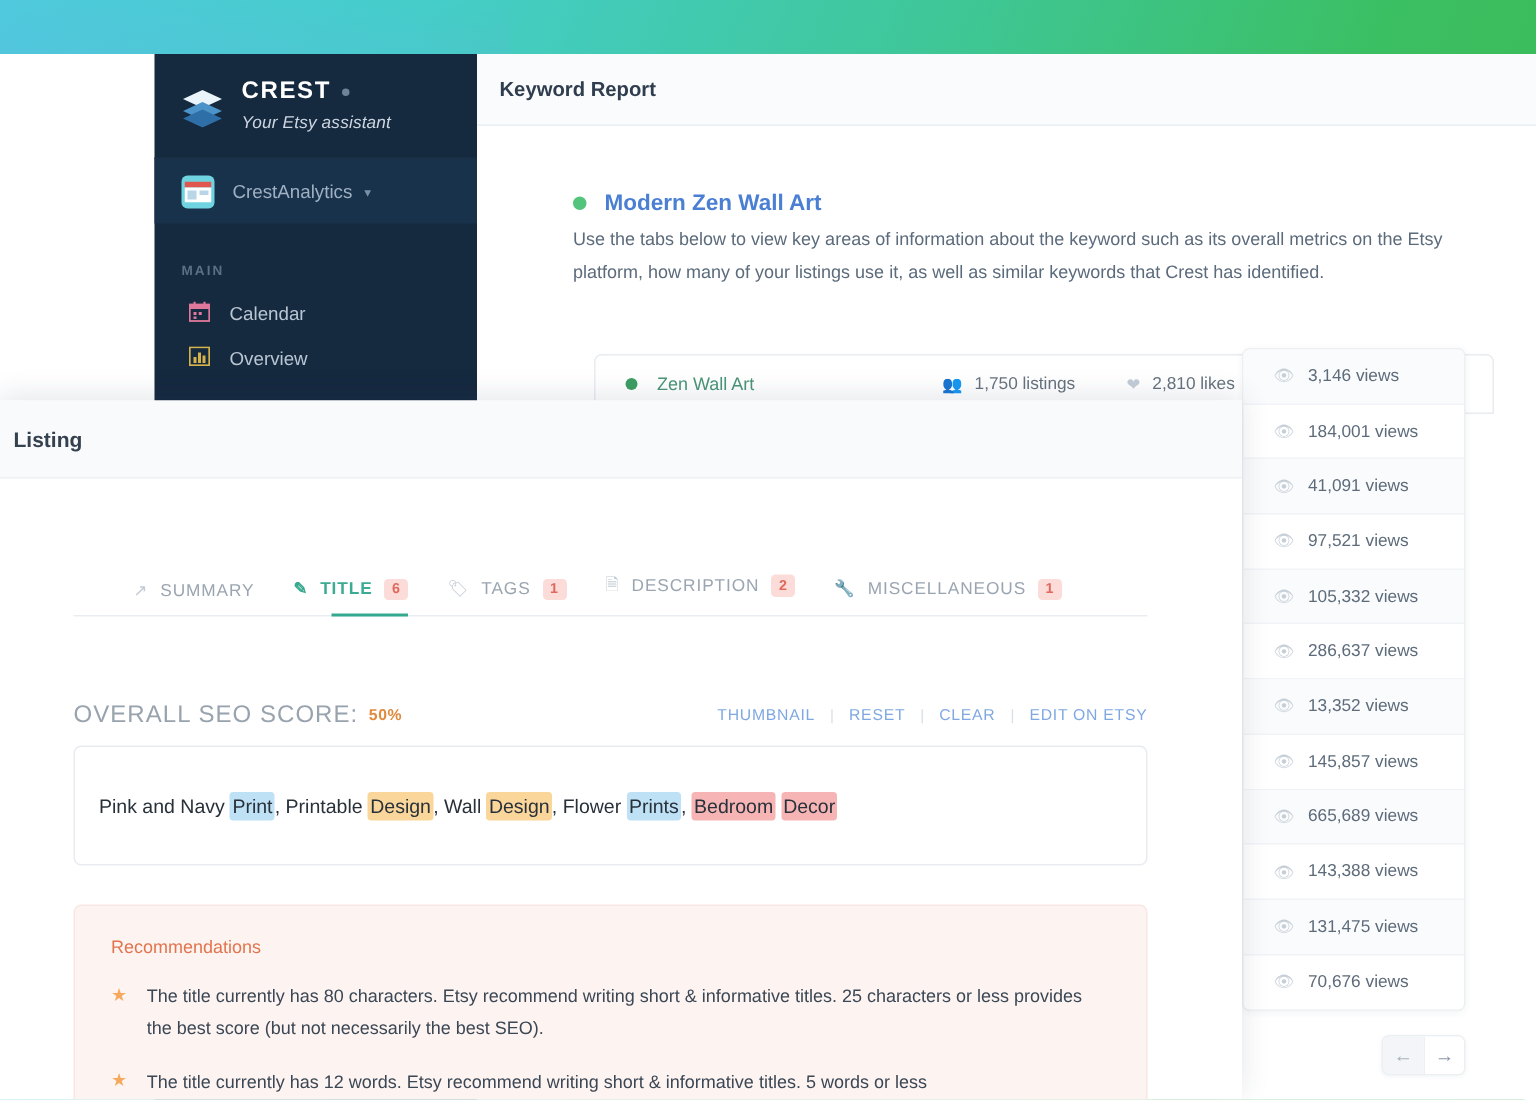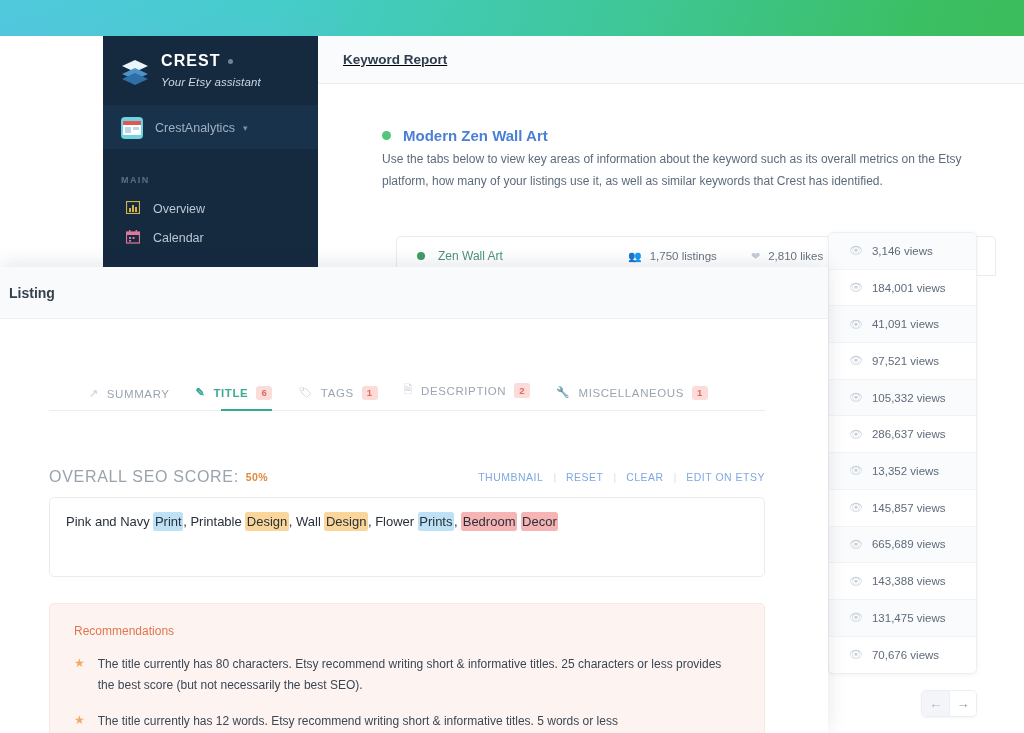--- a/index.html
+++ b/index.html
@@ -59,21 +59,21 @@
   .nav-item {
     display: flex; align-items: center; gap: 13px;
     padding: 7px 0 7px 22px; font-size: 12.5px; color: #b9c6d4; cursor: pointer;
   }
   .nav-ico { width: 15px; text-align: center; font-size: 13px; line-height: 1; flex: none; }
 
   
   .content { position: absolute; left: 318px; top: 36px; right: 0; bottom: 0; background: #ffffff; z-index: 2; }
   .topbar {
     height: 48px; background: #f9fbfc; border-bottom: 1px solid #eceff2;
-    display: flex; align-items: center; padding-left: 25px; text-decoration: underline;
+    display: flex; align-items: center; padding-left: 15px;
   }
   .topbar-title { font-size: 13.5px; font-weight: bold; color: #2f3d4f; }
 
   .kw-block { padding: 43px 0 0 64px; }
   .kw-title-row { display: flex; align-items: center; gap: 12px; }
   .kw-dot { width: 9px; height: 9px; border-radius: 50%; background: #53c47c; flex: none; }
   .kw-title { font-size: 15px; font-weight: bold; color: #4a7fd4; }
   .kw-desc {
     margin-top: 4px; font-size: 12px; color: #5c6b7c; line-height: 1.85;
     max-width: 580px;
@@ -151,21 +151,21 @@
   }
   .seo-label { font-size: 16px; letter-spacing: .7px; color: #98a3ae; }
   .seo-value { font-size: 10.5px; font-weight: bold; color: #e08a3c; margin-left: 7px; letter-spacing: .4px; }
   .seo-actions { margin-left: auto; display: flex; align-items: center; gap: 10px; }
   .seo-act { font-size: 10.5px; letter-spacing: .5px; color: #7fa8e2; cursor: pointer; }
   .seo-sep { color: #d7dee6; font-size: 10px; }
 
   .title-box {
     margin: 11px 0 0 49px; width: 716px; height: 80px;
     border: 1px solid #e8ecf0; border-radius: 5px; background: #fff;
-    padding: 14px 16px; font-size: 13px; color: #28303a; line-height: 1.55;
+    padding: 30px 16px; font-size: 13px; color: #28303a; line-height: 1.55;
   }
   .hl { border-radius: 2.5px; padding: 2px 1.5px; }
   .hl-blue { background: #bfe1f5; }
   .hl-amber { background: #fbd69b; }
   .hl-pink { background: #f6b4b4; }
 
   .rec-box {
     margin: 26px 0 0 49px; width: 716px; height: 138px;
     background: #fdf4f2; border: 1px solid #f8e7e3; border-radius: 5px;
     padding: 20px 24px 0 24px; overflow: hidden;
@@ -211,43 +211,43 @@
         </svg>
       </span>
       <span class="shop-name">CrestAnalytics</span>
       <span class="shop-caret">▾</span>
     </div>
 
     <div class="nav-head">MAIN</div>
 
     <div class="nav-item">
       <span class="nav-ico">
-        <svg width="14" height="13" viewBox="0 0 14 13">
-          <rect x="0.5" y="0.5" width="13" height="12" fill="none" stroke="#d6b24a" stroke-width="1.2"></rect>
-          <rect x="3" y="7" width="2" height="4" fill="#d6b24a"></rect>
-          <rect x="6" y="4" width="2" height="7" fill="#d6b24a"></rect>
-          <rect x="9" y="6" width="2" height="5" fill="#d6b24a"></rect>
-        </svg>
-      </span>
-      <span>Overview</span>
-    </div>
-
-    <div class="nav-item">
-      <span class="nav-ico">
         <svg width="14" height="14" viewBox="0 0 14 14">
           <rect x="0.5" y="2" width="13" height="11" fill="none" stroke="#e0789c" stroke-width="1.2"></rect>
           <rect x="0.5" y="2" width="13" height="3" fill="#e0789c"></rect>
           <rect x="3" y="0" width="1.4" height="3" fill="#e0789c"></rect>
           <rect x="9.6" y="0" width="1.4" height="3" fill="#e0789c"></rect>
           <rect x="3" y="7" width="2" height="2" fill="#e0789c"></rect>
           <rect x="6.5" y="7" width="2" height="2" fill="#e0789c"></rect>
           <rect x="3" y="10" width="2" height="1.6" fill="#e0789c"></rect>
         </svg>
       </span>
       <span>Calendar</span>
+    </div>
+
+    <div class="nav-item">
+      <span class="nav-ico">
+        <svg width="14" height="13" viewBox="0 0 14 13">
+          <rect x="0.5" y="0.5" width="13" height="12" fill="none" stroke="#d6b24a" stroke-width="1.2"></rect>
+          <rect x="3" y="7" width="2" height="4" fill="#d6b24a"></rect>
+          <rect x="6" y="4" width="2" height="7" fill="#d6b24a"></rect>
+          <rect x="9" y="6" width="2" height="5" fill="#d6b24a"></rect>
+        </svg>
+      </span>
+      <span>Overview</span>
     </div>
 
   </div>
 
   <div class="content">
 
     <div class="topbar">
       <span class="topbar-title">Keyword Report</span>
     </div>
 

